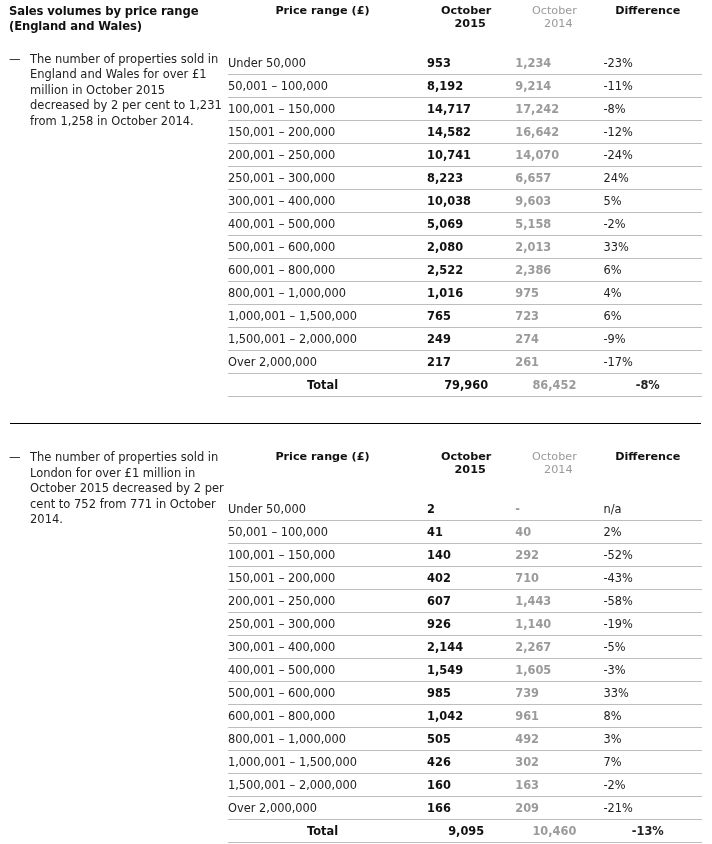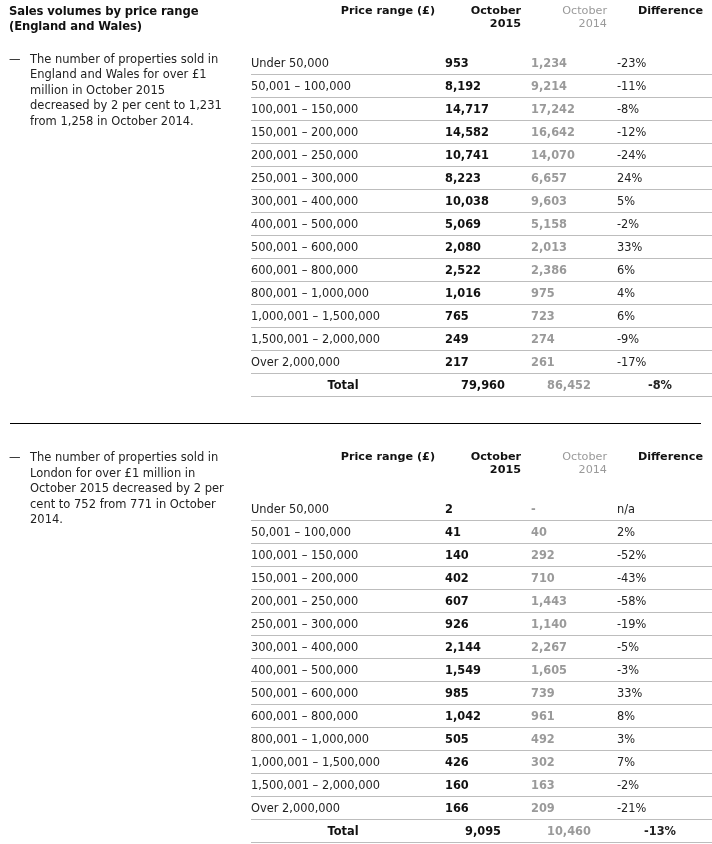--- a/index.html
+++ b/index.html
@@ -25,21 +25,20 @@
   }
 
   
   .section {
     position: absolute;
     left: 0;
     width: 712px;
     display: flex;
     flex-direction: row;
     align-items: flex-start;
-    gap: 23px;
   }
   #section-ew { top: 4px; }
   #section-ldn { top: 450px; }
 
   
   .commentary {
     width: 228px;
     flex: 0 0 228px;
     padding-left: 9px;
     box-sizing: border-box;
@@ -82,21 +81,21 @@
     border-collapse: collapse;
     table-layout: fixed;
     font-size: 11.3px;
   }
   table.data col.c-range  { width: 194px; }
   table.data col.c-cur    { width: 86px; }
   table.data col.c-prev   { width: 86px; }
   table.data col.c-diff   { width: 96px; }
 
   table.data thead th {
-    text-align: right;
+    text-align: center;
     font-weight: bold;
     font-size: 11.2px;
     line-height: 13.4px;
     color: #111111;
     vertical-align: top;
     padding: 0 10px 0 0;
     border: 0;
     height: 48px;
     box-sizing: border-box;
   }

